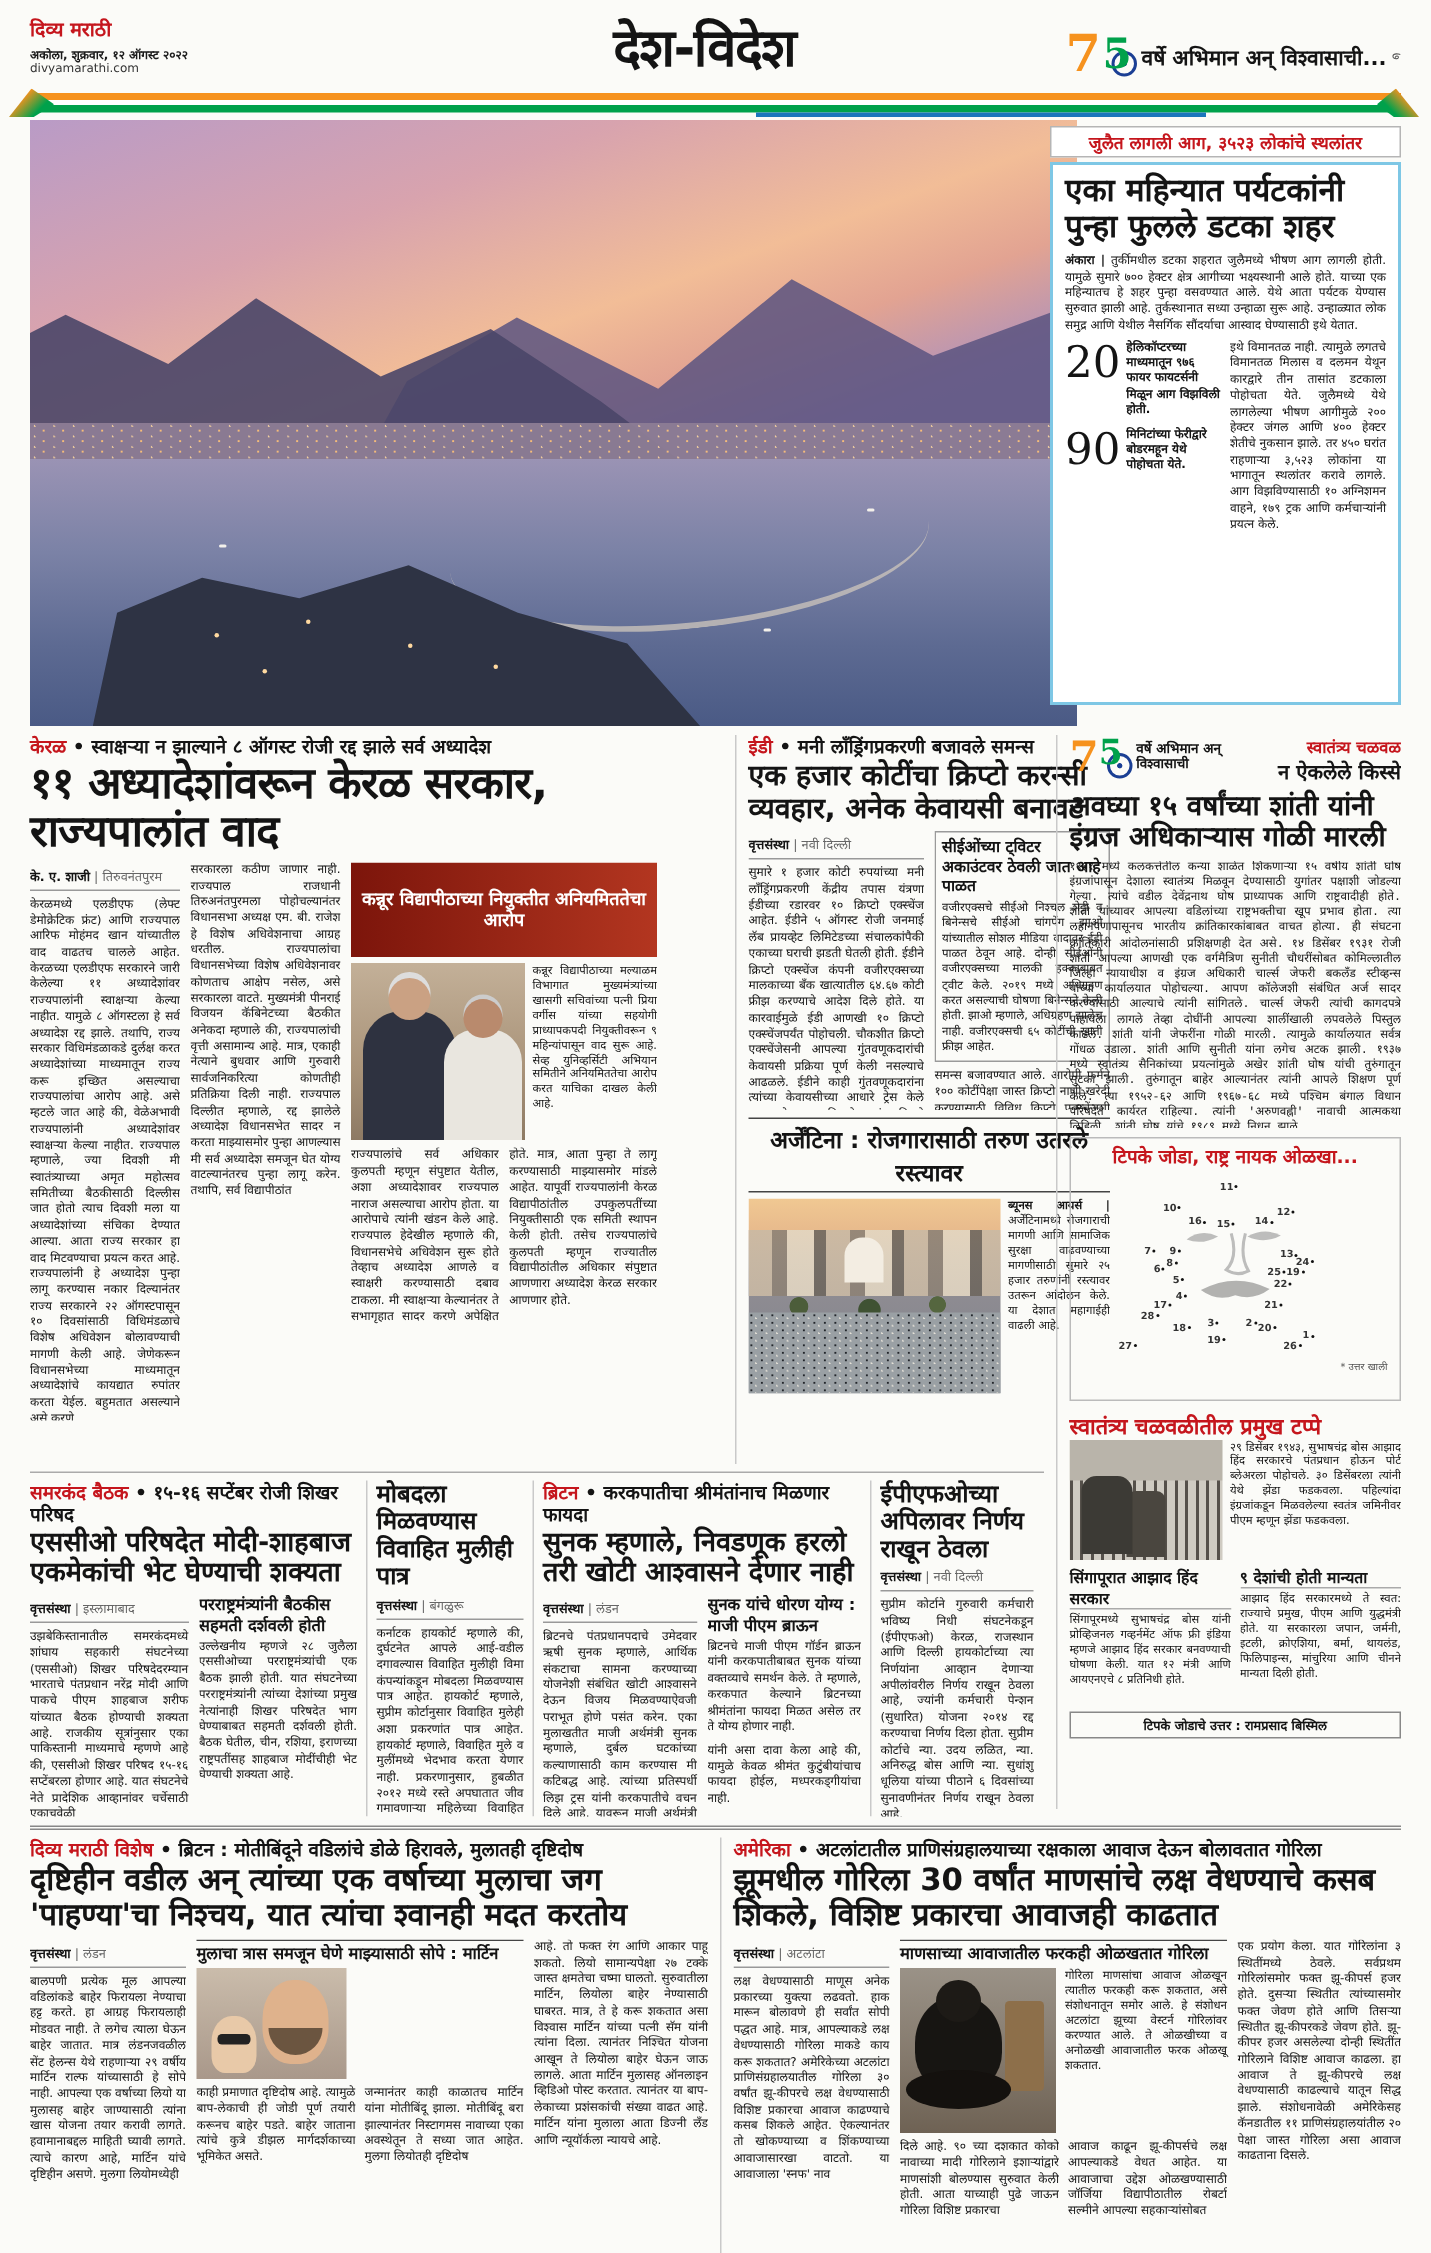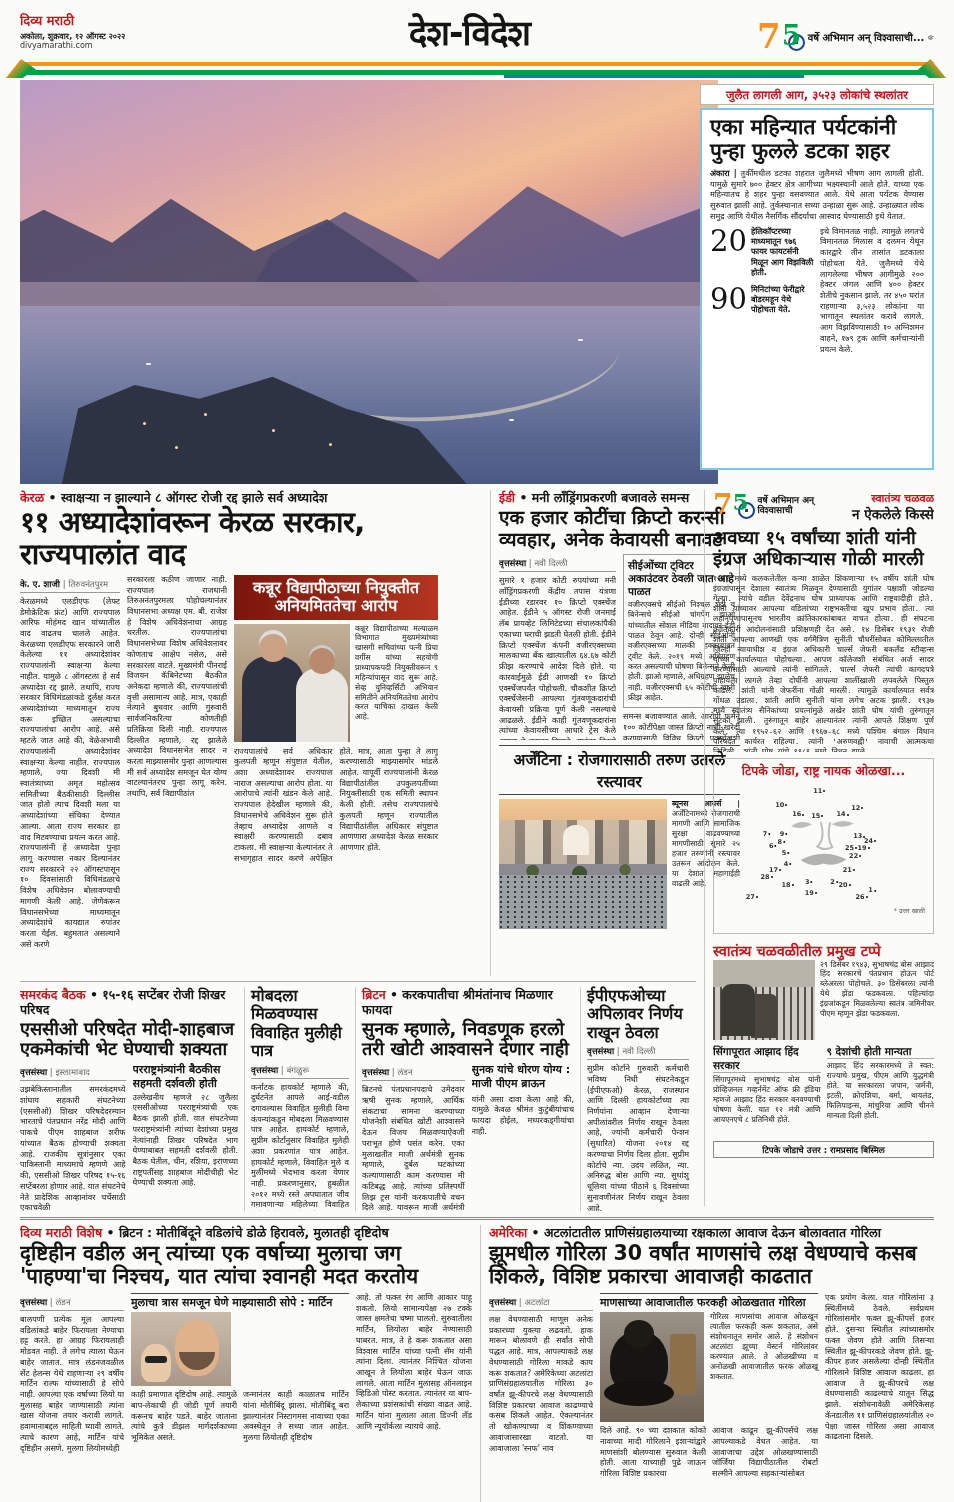--- a/index.html
+++ b/index.html
@@ -11,21 +11,21 @@
   .brand{color:#c5161d;font-weight:bold;font-size:13px;line-height:1.1;}
   .edition{font-size:8px;font-weight:bold;color:#1a1a1a;margin-top:2px;}
   .website{font-size:8px;color:#333;}
   .page-title{flex:1;text-align:center;font-size:35px;font-weight:bold;letter-spacing:-1px;line-height:54px;}
   .anniv{width:225px;display:flex;align-items:center;justify-content:flex-end;gap:1px;padding-top:16px;}
   .num7{font-family:"DejaVu Serif",serif;font-weight:bold;font-size:34px;color:#f6921e;line-height:.8;}
   .num5wrap{position:relative;width:22px;height:30px;}
   .num5{font-family:"DejaVu Serif",serif;font-weight:bold;font-size:28px;color:#00a14b;line-height:1;position:relative;z-index:2;}
   .chakra{position:absolute;left:6px;top:12px;width:13px;height:13px;border:2px solid #1b3f94;border-radius:50%;z-index:1;background:
     radial-gradient(circle at 50% 50%, #1b3f94 0 1.5px, transparent 2px);}
-  .anniv-text{font-size:10px;font-weight:bold;margin-left:3px;white-space:nowrap;}
+  .anniv-text{font-size:14px;font-weight:bold;margin-left:3px;white-space:nowrap;}
   .pageno{font-size:9px;color:#555;margin-left:4px;transform:rotate(90deg);}
   
   .ribbon{height:13px;margin-top:2px;position:relative;background:linear-gradient(180deg,#f6921e 0 34%,#ffffff 34% 60%,#00a14b 60% 100%);}
   .ribbon:before{content:"";position:absolute;left:-14px;top:-3px;width:30px;height:19px;background:linear-gradient(135deg,#f6921e 30%,#00a14b 70%);clip-path:polygon(0 100%,50% 0,100% 55%,55% 100%);}
   .ribbon:after{content:"";position:absolute;right:-12px;top:-3px;width:28px;height:19px;background:linear-gradient(45deg,#00a14b 30%,#f6921e 70%);clip-path:polygon(0 55%,45% 0,100% 100%,40% 100%);}
   .ribbon .bluebar{position:absolute;right:130px;bottom:-3px;width:300px;height:3px;background:#1b75bb;}
   
   .hero{position:relative;height:404px;margin-top:5px;}
   .photo-main{position:absolute;left:0;top:0;width:698px;height:404px;overflow:hidden;background:linear-gradient(160deg,#b99bc6 0%,#d8a3ae 22%,#f2bd97 40%,#e2a392 50%,#b393b8 60%,#8a92c0 100%);}
   .mount1{position:absolute;left:-5%;top:26%;width:70%;height:34%;background:#4a4668;clip-path:polygon(0 100%,0 40%,12% 18%,26% 42%,38% 10%,55% 48%,70% 25%,85% 60%,100% 100%);opacity:.9;}
@@ -63,21 +63,21 @@
   .main{display:flex;gap:8px;margin-top:6px;}
   .left-main{width:676px;}
   .right-rail{width:222px;border-left:1px solid #c9c9c9;padding-left:8px;height:716px;overflow:hidden;}
   .row1{display:flex;height:486px;gap:44px;}
   .kerala{width:418px;}
   .ed{width:241px;border-left:1px solid #c9c9c9;padding-left:8px;margin-left:8px;}
   .kerala-head{font-size:29px;font-weight:bold;line-height:1.1;letter-spacing:-.5px;margin:2px 0 4px 0;}
   .kerala-cols{display:flex;gap:7px;height:372px;overflow:hidden;}
   .kcol{width:100px;overflow:hidden;}
   .kright{width:204px;}
-  .pb-bar{background:linear-gradient(90deg,#7c150b,#b33620);color:#fff;font-weight:bold;font-size:16px;padding:4px 4px;text-align:center;line-height:1.15;}
+  .pb-bar{background:linear-gradient(90deg,#7c150b,#b33620);color:#fff;font-weight:bold;font-size:12px;padding:18px 4px;text-align:center;line-height:1.15;}
   .pb-row{display:flex;gap:5px;margin-top:4px;}
   .kerala-photo{width:116px;height:118px;position:relative;overflow:hidden;background:linear-gradient(180deg,#c3b098 0%,#a99379 60%,#8d7a64 100%);flex:none;}
   .gov{position:absolute;left:8px;bottom:-6px;width:62px;height:92px;background:#2e3240;border-radius:26px 26px 0 0;}
   .gov:before{content:"";position:absolute;left:17px;top:-22px;width:28px;height:28px;border-radius:50%;background:#caa183;box-shadow:0 -4px 0 0 #ddd;}
   .cm{position:absolute;right:2px;bottom:-6px;width:52px;height:80px;background:#e9e6df;border-radius:22px 22px 0 0;}
   .cm:before{content:"";position:absolute;left:13px;top:-20px;width:26px;height:26px;border-radius:50%;background:#b98a6d;box-shadow:0 -3px 0 0 #ccc;}
   .pb-cap{flex:1;font-size:7.6px;line-height:1.3;text-align:justify;}
   .kcol3{margin-top:5px;column-count:2;column-gap:7px;height:238px;overflow:hidden;}
   .ed-head{font-size:19px;font-weight:bold;line-height:1.14;margin:2px 0 4px 0;}
   .ed-cols{display:flex;gap:7px;height:186px;overflow:hidden;}
@@ -307,20 +307,21 @@
         <div class="brit">
           <div class="kicker"><span class="tag">ब्रिटन</span> <span>• करकपातीचा श्रीमंतांनाच मिळणार फायदा</span></div>
           <div class="mid-head">सुनक म्हणाले, निवडणूक हरलो तरी खोटी आश्वासने देणार नाही</div>
           <div class="twocol">
             <div>
               <div class="byline"><b>वृत्तसंस्था</b> <span class="place">| लंडन</span></div>
               <div class="bodytext">ब्रिटनचे पंतप्रधानपदाचे उमेदवार ऋषी सुनक म्हणाले, आर्थिक संकटाचा सामना करण्याच्या योजनेशी संबंधित खोटी आश्वासने देऊन विजय मिळवण्याऐवजी पराभूत होणे पसंत करेन. एका मुलाखतीत माजी अर्थमंत्री सुनक म्हणाले, दुर्बल घटकांच्या कल्याणासाठी काम करण्यास मी कटिबद्ध आहे. त्यांच्या प्रतिस्पर्धी लिझ ट्रस यांनी करकपातीचे वचन दिले आहे. यावरून माजी अर्थमंत्री सुनक</div>
             </div>
             <div>
               <div class="subhead">सुनक यांचे धोरण योग्य : माजी पीएम ब्राऊन</div>
+              <div class="bodytext">ब्रिटनचे माजी पीएम गॉर्डन ब्राऊन यांनी करकपातीबाबत सुनक यांच्या वक्तव्याचे समर्थन केले. ते म्हणाले, करकपात केल्याने ब्रिटनच्या श्रीमंतांना फायदा मिळत असेल तर ते योग्य होणार नाही.</div>
               <div class="bodytext" style="margin-top:5px">यांनी असा दावा केला आहे की, यामुळे केवळ श्रीमंत कुटुंबीयांचाच फायदा होईल, मध्परकड्गीयांचा नाही.</div>
             </div>
           </div>
         </div>
 
         <div class="epfo">
           <div class="sm-head">ईपीएफओच्या अपिलावर निर्णय राखून ठेवला</div>
           <div class="byline"><b>वृत्तसंस्था</b> <span class="place">| नवी दिल्ली</span></div>
           <div class="bodytext">सुप्रीम कोर्टाने गुरुवारी कर्मचारी भविष्य निधी संघटनेकडून (ईपीएफओ) केरळ, राजस्थान आणि दिल्ली हायकोर्टाच्या त्या निर्णयांना आव्हान देणाऱ्या अपीलांवरील निर्णय राखून ठेवला आहे, ज्यांनी कर्मचारी पेन्शन (सुधारित) योजना २०१४ रद्द करण्याचा निर्णय दिला होता. सुप्रीम कोर्टाचे न्या. उदय लळित, न्या. अनिरुद्ध बोस आणि न्या. सुधांशु धूलिया यांच्या पीठाने ६ दिवसांच्या सुनावणीनंतर निर्णय राखून ठेवला आहे.</div>
         </div>

